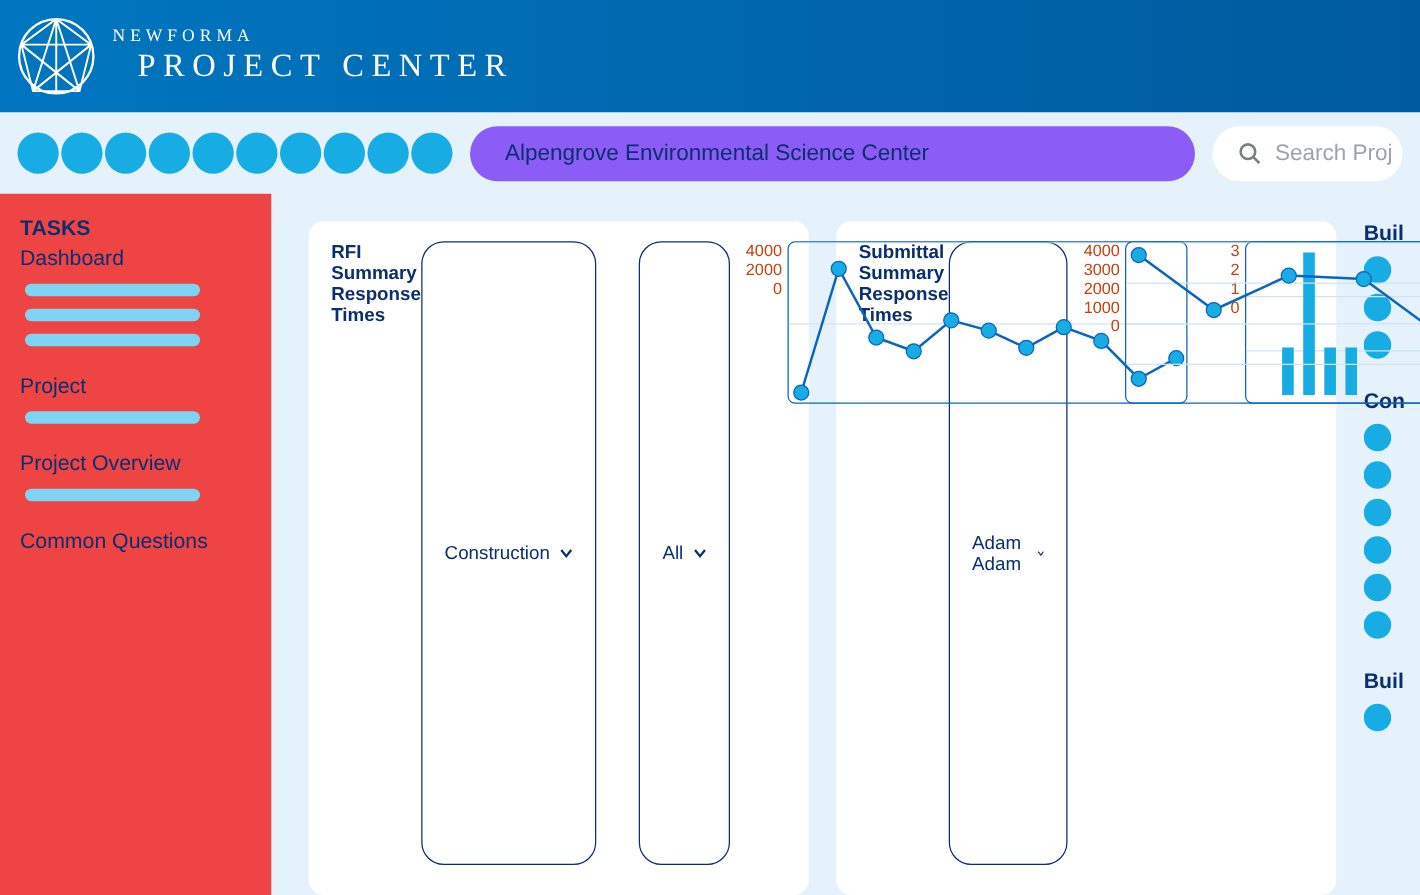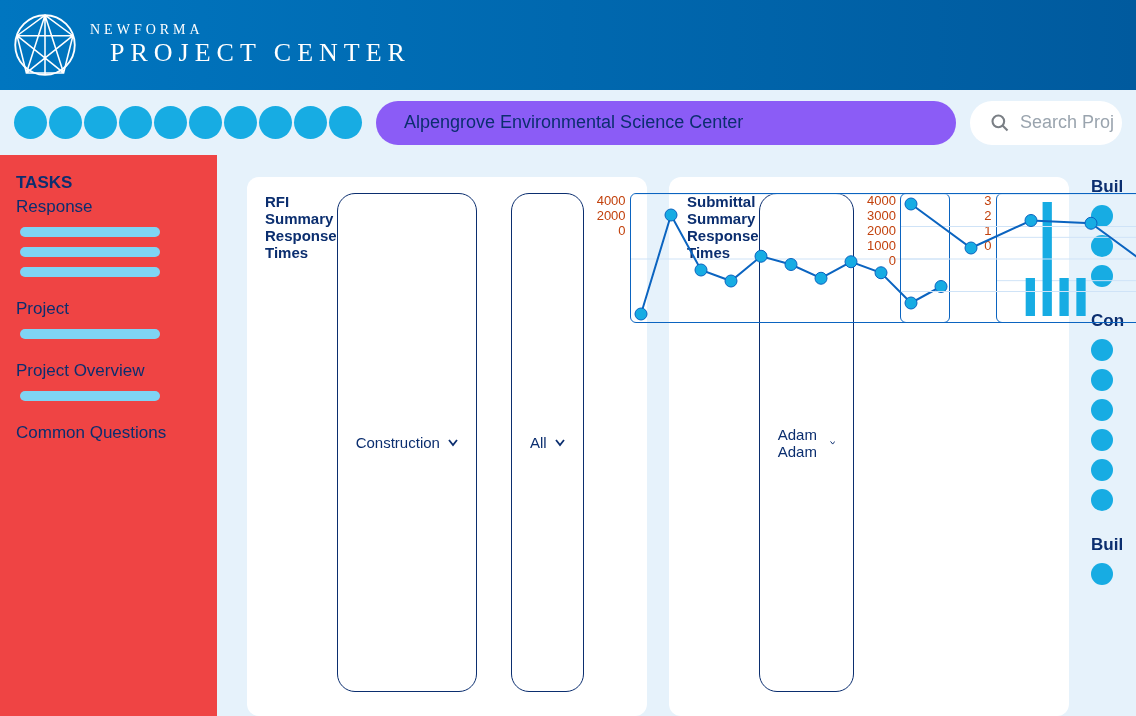--- a/index.html
+++ b/index.html
@@ -203,21 +203,21 @@
     </svg>
     <span>Search Proj</span>
   </div>
 </div>
 
 <div class="main">
 
   <div class="sidebar">
     <div class="side-section">
       <div class="side-heading">TASKS</div>
-      <div class="side-link">Response</div>
+      <div class="side-link">Dashboard</div>
       <div class="side-placeholder"></div>
       <div class="side-placeholder"></div>
       <div class="side-placeholder"></div>
     </div>
     <div class="side-section">
       <div class="side-link">Project</div>
       <div class="side-placeholder"></div>
     </div>
     <div class="side-section">
       <div class="side-link">Project Overview</div>

